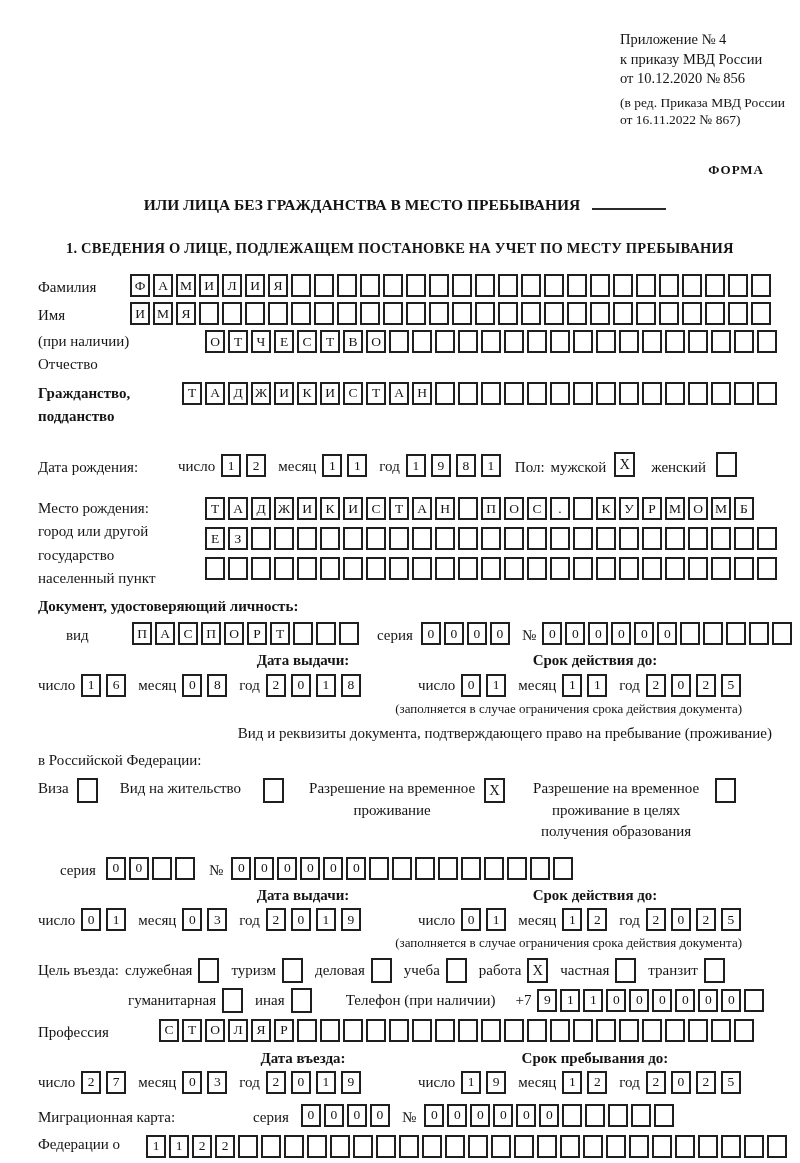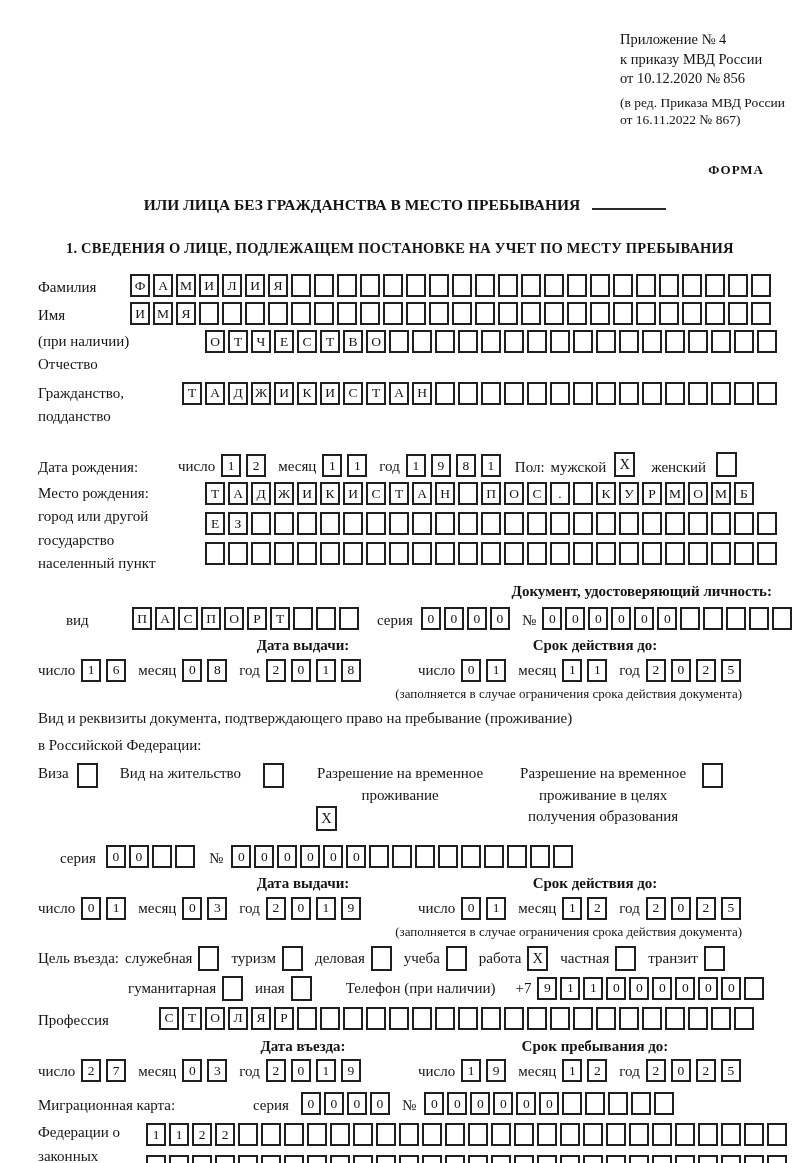--- a/index.html
+++ b/index.html
@@ -18,38 +18,38 @@
   .forma { text-align:right; font-weight:bold; letter-spacing:1px; margin-top:32px; padding-right:8px; font-size:13px; }
   
   .title { text-align:center; font-weight:bold; font-size:15.5px; margin-top:14px; line-height:1.7; }
   .t-line { display:inline-block; width:74px; border-bottom:2px solid #2a2a2a; height:12px; margin-left:12px; }
   .sec-head { font-weight:bold; font-size:14.5px; margin-top:20px; margin-bottom:16px; text-align:left; padding-left:28px; letter-spacing:.2px; }
   
   .row { display:flex; align-items:flex-end; margin-bottom:5px; }
   .rows-top { align-items:flex-start; }
   .lbl { flex:none; }
   .w92  { width:92px; }
-  .w144 { width:144px; }
+  .w144 { width:144px;font-weight:bold; }
   .w167 { width:167px; }
   .cells { display:inline-flex; gap:3px; flex:none; }
   .cells.dt { gap:5px; }
   .cell {
     width:20px; height:23px; border:2px solid #1f1f1f; flex:none;
     display:inline-flex; align-items:center; justify-content:center;
     font-size:13.5px; background:#fff;
   }
   .checkbox {
     width:21px; height:25px; border:2px solid #1f1f1f; flex:none;
     display:inline-flex; align-items:center; justify-content:center;
     font-size:14.5px; background:#fff;
   }
   .lblcol { line-height:1.55; flex:none; }
   .stackrows { display:flex; flex-direction:column; gap:7px; }
   
-  .center-bold { text-align:right; font-weight:bold; margin:6px 0 6px 0; }
+  .center-bold { text-align:left; font-weight:bold; margin:6px 0 6px 0; }
   .dg { display:flex; align-items:center; flex:none; }
   .dg .t { margin-right:6px; flex:none; }
   .dg .t2 { margin-left:12px; margin-right:6px; flex:none; }
   .daterow { display:flex; align-items:flex-end; margin-top:2px; }
   .dc-left { width:380px; flex:none; }
   .dc-right { flex:1; }
   .dc-head { font-weight:bold; text-align:center; margin-bottom:3px; }
   .dc-left .dc-head { padding-left:150px; }
   .note-r { text-align:right; font-size:13px; padding-right:30px; margin-top:3px; margin-bottom:6px; }
   
@@ -246,21 +246,21 @@
           <span class="cell">1</span>
         </span>
     </span>
     <span style="margin-left:14px; margin-right:6px;">Пол:</span>
     <span style="margin-right:8px;">мужской</span>
     <span class="checkbox">X</span>
     <span style="margin-left:16px; margin-right:10px;">женский</span>
     <span class="checkbox"></span>
   </div>
 
-  <div class="row rows-top" style="margin-top:5px;">
+  <div class="row rows-top" style="margin-top:20px;">
     <span class="lblcol w167">
       <div>Место рождения:</div>
       <div>город или другой</div>
       <div>государство</div>
       <div>населенный пункт</div>
     </span>
     <span class="stackrows">
       <span class="cells">
           <span class="cell">Т</span>
           <span class="cell">А</span>
@@ -422,32 +422,32 @@
             <span class="cell">2</span>
             <span class="cell">0</span>
             <span class="cell">2</span>
             <span class="cell">5</span>
           </span>
       </span>
     </div>
   </div>
   <div class="note-r">(заполняется в случае ограничения срока действия документа)</div>
 
-  <div style="margin-top:4px;">Вид и реквизиты документа, подтверждающего право на пребывание (проживание)</div>
+  <div style="margin-top:4px;text-align:right;">Вид и реквизиты документа, подтверждающего право на пребывание (проживание)</div>
   <div style="margin-top:6px;">в Российской Федерации:</div>
   <div class="opts">
     <span class="opt">
       <span class="ol">Виза</span>
       <span class="checkbox"></span>
     </span>
     <span class="opt" style="margin-left:22px;">
       <span class="ol">Вид на жительство</span>
       <span class="checkbox" style="margin-left:14px;"></span>
     </span>
-    <span class="opt" style="margin-left:32px;flex-direction:column;">
+    <span class="opt" style="margin-left:24px;">
       <span class="ol ol-c w-rvp">Разрешение на временное проживание</span>
       <span class="checkbox">X</span>
     </span>
     <span class="opt" style="margin-left:20px;">
       <span class="ol ol-c w-rvpo">Разрешение на временное проживание в целях получения образования</span>
       <span class="checkbox"></span>
     </span>
   </div>
   <div class="row" style="margin-top:4px;">
     <span class="lbl" style="margin-left:22px; margin-right:10px;">серия</span>

